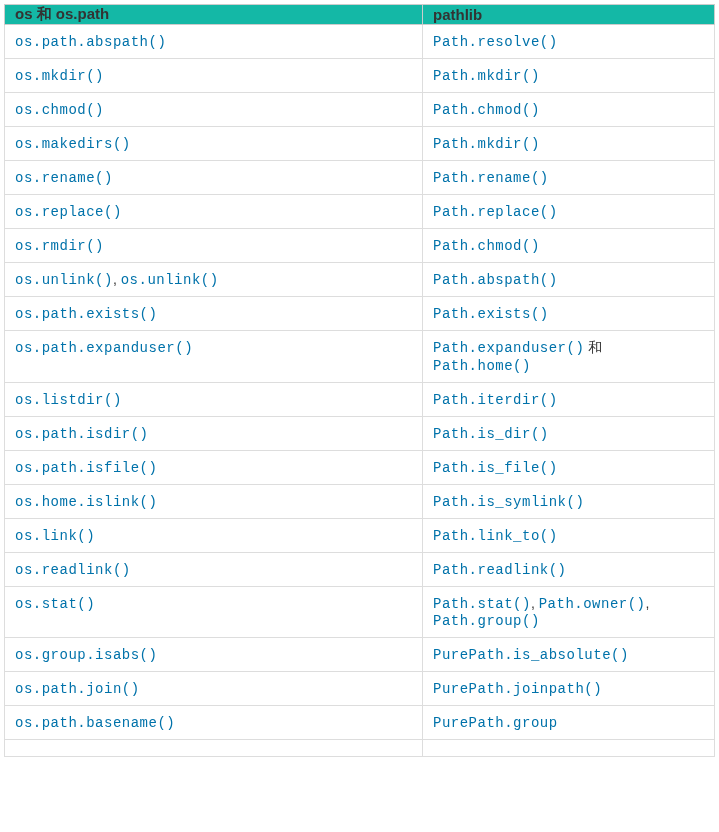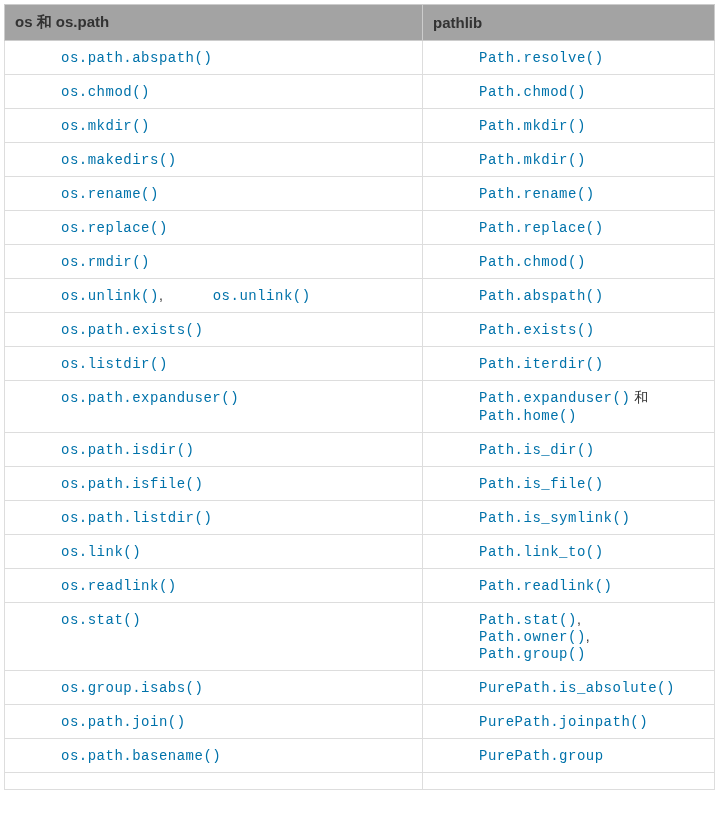--- a/index.html
+++ b/index.html
@@ -14,41 +14,40 @@
       background: #fff;
       padding: 4px;
     }
     table {
       border-collapse: collapse;
       width: 711px;
       border: 1px solid #ddd;
     }
     th {
       text-align: left;
-      background: #a3a3a3;
-      padding: 8px 10px;
+      background: #14b8a6;
+      padding: 0 10px;
       border: 1px solid #ccc;
       font-weight: bold;
       font-size: 15px;
     }
     td {
       padding: 8px 10px;
       border: 1px solid #ddd;
       vertical-align: top;
     }
     td:first-child {
       width: 418px;
     }
     a {
       color: #0072aa;
       text-decoration: none;
       font-family: "Courier New", Courier, monospace;
       font-size: 14px;
       letter-spacing: 0.5px;
-      margin-left: 46px;
     }
     .sep {
       color: #333;
       font-family: Arial, sans-serif;
     }
     .conj {
       color: #333;
       font-family: Arial, sans-serif;
       font-size: 14px;
     }
@@ -62,26 +61,26 @@
       <th>os 和 os.path</th>
       <th>pathlib</th>
     </tr>
   </thead>
   <tbody id="tbody">
       <tr>
         <td><a href="#">os.path.abspath()</a></td>
         <td><a href="#">Path.resolve()</a></td>
       </tr>
       <tr>
+        <td><a href="#">os.mkdir()</a></td>
+        <td><a href="#">Path.mkdir()</a></td>
+      </tr>
+      <tr>
         <td><a href="#">os.chmod()</a></td>
         <td><a href="#">Path.chmod()</a></td>
-      </tr>
-      <tr>
-        <td><a href="#">os.mkdir()</a></td>
-        <td><a href="#">Path.mkdir()</a></td>
       </tr>
       <tr>
         <td><a href="#">os.makedirs()</a></td>
         <td><a href="#">Path.mkdir()</a></td>
       </tr>
       <tr>
         <td><a href="#">os.rename()</a></td>
         <td><a href="#">Path.rename()</a></td>
       </tr>
       <tr>
@@ -94,37 +93,37 @@
       </tr>
       <tr>
         <td><a href="#">os.unlink()</a><span class="sep">, </span><a href="#">os.unlink()</a></td>
         <td><a href="#">Path.abspath()</a></td>
       </tr>
       <tr>
         <td><a href="#">os.path.exists()</a></td>
         <td><a href="#">Path.exists()</a></td>
       </tr>
       <tr>
+        <td><a href="#">os.path.expanduser()</a></td>
+        <td><a href="#">Path.expanduser()</a><span class="conj"> 和 </span><a href="#">Path.home()</a></td>
+      </tr>
+      <tr>
         <td><a href="#">os.listdir()</a></td>
         <td><a href="#">Path.iterdir()</a></td>
-      </tr>
-      <tr>
-        <td><a href="#">os.path.expanduser()</a></td>
-        <td><a href="#">Path.expanduser()</a><span class="conj"> 和 </span><a href="#">Path.home()</a></td>
       </tr>
       <tr>
         <td><a href="#">os.path.isdir()</a></td>
         <td><a href="#">Path.is_dir()</a></td>
       </tr>
       <tr>
         <td><a href="#">os.path.isfile()</a></td>
         <td><a href="#">Path.is_file()</a></td>
       </tr>
       <tr>
-        <td><a href="#">os.path.listdir()</a></td>
+        <td><a href="#">os.home.islink()</a></td>
         <td><a href="#">Path.is_symlink()</a></td>
       </tr>
       <tr>
         <td><a href="#">os.link()</a></td>
         <td><a href="#">Path.link_to()</a></td>
       </tr>
       <tr>
         <td><a href="#">os.readlink()</a></td>
         <td><a href="#">Path.readlink()</a></td>
       </tr>

